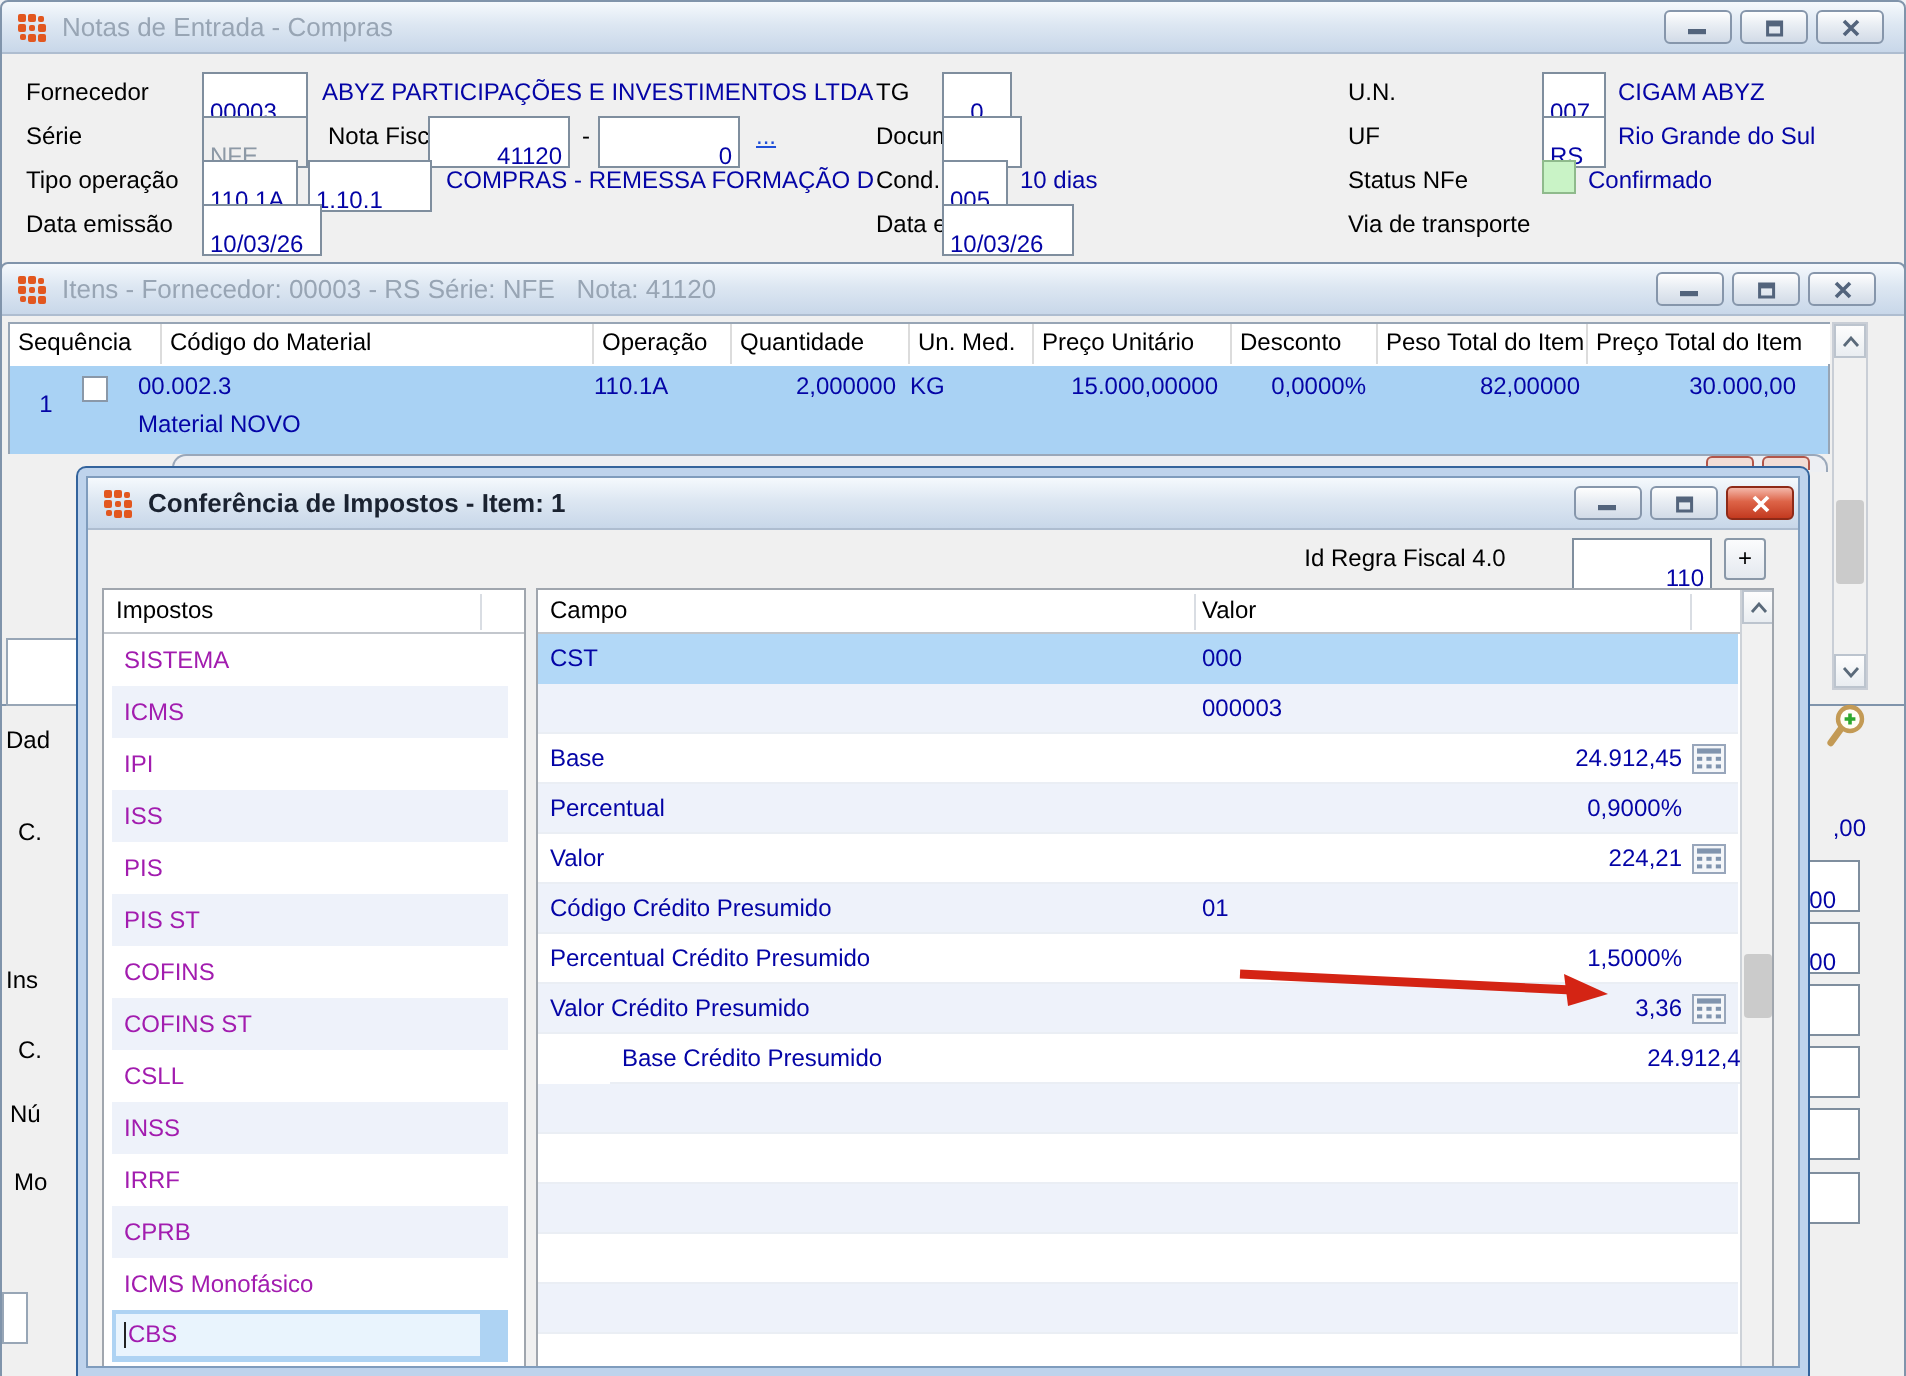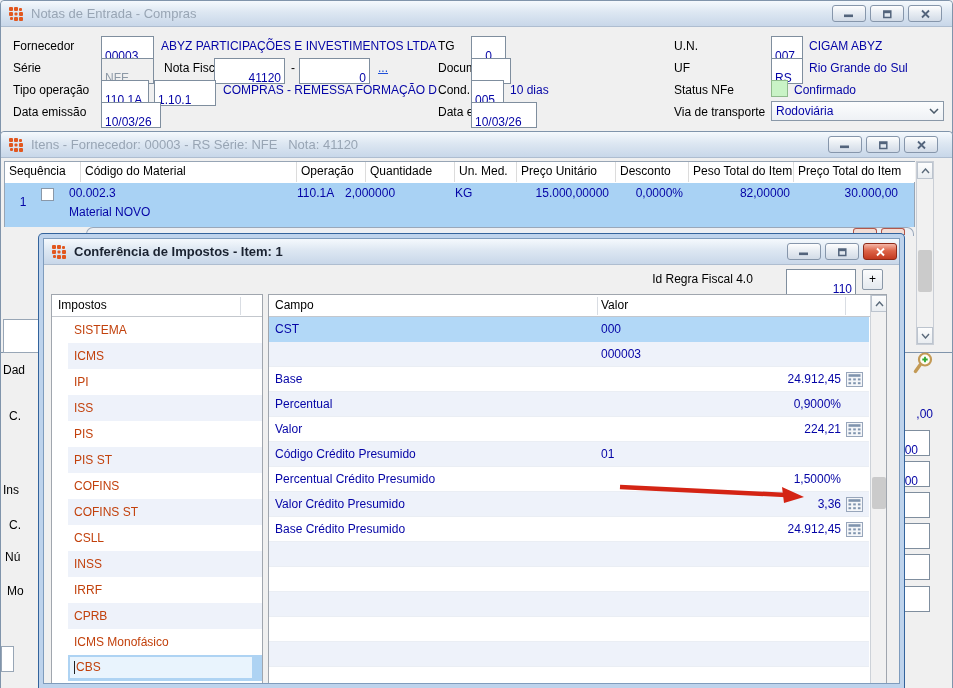--- a/index.html
+++ b/index.html
@@ -45,21 +45,21 @@
           border:1px solid #9aa8ba;border-bottom:none;border-radius:7px 7px 0 0}
   .rbtn{position:absolute;top:227px;width:24px;height:7px;background:#f2ddd6;border:1px solid #b2564a;
         border-bottom:none;border-radius:3px 3px 0 0}
   
   #win-conf{position:absolute;left:38px;top:233px;width:867px;height:455px;background:#bed3ec;
             border:1px solid #33639c;border-bottom:none;border-radius:5px 5px 0 0;padding:4px;z-index:10}
   #win-conf .inner{position:relative;width:100%;height:100%;background:#f0f0f0;border:1px solid #7f9cbd;overflow:hidden}
   #win-conf .tbar{position:relative;border-radius:0}
   .panel{position:absolute;background:#fff;border:1px solid #a0a6ae;overflow:hidden}
   .phead{position:absolute;left:0;top:0;right:0;height:22px;line-height:21px;background:#fff;border-bottom:1px solid #c3c7cd;color:#000}
-  .irow{position:absolute;left:16px;width:198px;height:26px;line-height:26px;padding-left:6px;color:#c2410c;white-space:nowrap;cursor:pointer}
+  .irow{position:absolute;left:4px;width:198px;height:26px;line-height:26px;padding-left:6px;color:#a21caf;white-space:nowrap;cursor:pointer}
   .irow.alt{background:#eef2fa}
   .irow.sel{background:#aed3f3}
   .iinner{position:absolute;left:2px;top:2px;width:182px;height:21px;background:#e9f4fd;line-height:21px;padding-left:4px}
   .caret{display:inline-block;width:1px;height:13px;background:#222;vertical-align:middle;margin-right:1px}
   .crow{position:absolute;left:0;width:600px;height:25px;line-height:25px;border-bottom:1px solid #eaeef4}
   .crow.alt{background:#eef2fa}
   .crow.sel{background:#b2d8f7;border-bottom:none}
   .crow .campo{position:absolute;left:6px;top:0;color:#0404a6;white-space:nowrap}
   .crow .v-left{position:absolute;left:332px;top:0;color:#0404a6;white-space:nowrap}
   .crow .v-right{position:absolute;left:340px;width:232px;top:0;text-align:right;color:#0404a6;white-space:nowrap}
@@ -138,26 +138,20 @@
   <span class="val" style="left:509px;top:82px">10 dias</span>
   <span class="lbl" style="left:673px;top:82px">Status NFe</span>
   <span class="statusbox" style="left:770px;top:79px"></span>
   <span class="val" style="left:793px;top:82px">Confirmado</span>
 
   <span class="lbl" style="left:12px;top:104px">Data emissão</span>
   <span class="inp" style="left:100px;top:101px;width:60px">10/03/26</span>
   <span class="lbl" style="left:437px;top:104px">Data entrada</span>
   <span class="inp" style="left:470px;top:101px;width:66px">10/03/26</span>
   <span class="lbl" style="left:673px;top:104px">Via de transporte</span>
-  <span class="combo" style="left:770px;top:100px;width:173px">
-    <span>Rodoviária</span>
-    <svg width="10" height="6">
-        <path d="M1 1l4 4 4-4" fill="none" stroke="#4a5a6a" stroke-width="1.5"></path>
-      </svg>
-  </span>
 
   <div id="lower-left">
       <span class="lbl" style="left: 2px; top: 362px;">Dad</span>
       <span class="lbl" style="left: 8px; top: 408px;">C.</span>
       <span class="lbl" style="left: 2px; top: 482px;">Ins</span>
       <span class="lbl" style="left: 8px; top: 517px;">C.</span>
       <span class="lbl" style="left: 4px; top: 549px;">Nú</span>
       <span class="lbl" style="left: 6px; top: 583px;">Mo</span>
       <div class="abs" style="left: 0px; top: 645px; width: 13px; height: 26px; background: rgb(255, 255, 255); border: 1px solid rgb(152, 166, 182);"></div>
     </div>
@@ -221,21 +215,21 @@
         <div class="hcell" style="left: 610px; width: 73px;">Desconto</div>
         <div class="hcell" style="left: 683px; width: 105px;">Peso Total do Item</div>
         <div class="hcell" style="left: 788px; width: 122px;">Preço Total do Item</div>
       </div>
     <div class="itrow">
       <span style="left:0;top:12px;width:36px;text-align:center">1</span>
       <span class="chk" style="left:36px;top:5px"></span>
       <span style="left:64px;top:3px">00.002.3</span>
       <span style="left:64px;top:22px">Material NOVO</span>
       <span style="left:292px;top:3px">110.1A</span>
-      <span style="left:340px;top:3px;width:84px;">2,000000</span>
+      <span style="left:359px;top:3px;width:84px;text-align:right">2,000000</span>
       <span style="left:450px;top:3px">KG</span>
       <span style="left:507px;top:3px;width:97px;text-align:right">15.000,00000</span>
       <span style="left:607px;top:3px;width:71px;text-align:right">0,0000%</span>
       <span style="left:687px;top:3px;width:98px;text-align:right">82,00000</span>
       <span style="left:787px;top:3px;width:106px;text-align:right">30.000,00</span>
     </div>
   </div>
 
   <div class="sbar" style="left:915px;top:29px;width:18px;height:184px">
     <div class="sbtn" style="top:0">
@@ -402,21 +396,21 @@
                 <g fill="#8094ae">
                   <rect x="2.5" y="6.4" width="2.6" height="2"></rect>
                   <rect x="7.2" y="6.4" width="2.6" height="2"></rect>
                   <rect x="11.9" y="6.4" width="2.6" height="2"></rect>
                   <rect x="2.5" y="10.2" width="2.6" height="2"></rect>
                   <rect x="7.2" y="10.2" width="2.6" height="2"></rect>
                   <rect x="11.9" y="10.2" width="2.6" height="2"></rect>
                 </g>
               </svg></span>
           </div>
-          <div class="crow" style="top: 222px;">
+          <div class="crow" style="top: 222px; margin-left: 36px;">
             <span class="campo">Base Crédito Presumido</span>
             <span class="v-right">24.912,45</span>
             <span class="calc"><svg width="17" height="15" viewBox="0 0 17 15">
                 <rect x="0.5" y="0.5" width="16" height="14" fill="#f4f6f9" stroke="#98a6bb"></rect>
                 <rect x="2.5" y="2.2" width="12" height="2.6" fill="#8094ae"></rect>
                 <g fill="#8094ae">
                   <rect x="2.5" y="6.4" width="2.6" height="2"></rect>
                   <rect x="7.2" y="6.4" width="2.6" height="2"></rect>
                   <rect x="11.9" y="6.4" width="2.6" height="2"></rect>
                   <rect x="2.5" y="10.2" width="2.6" height="2"></rect>

